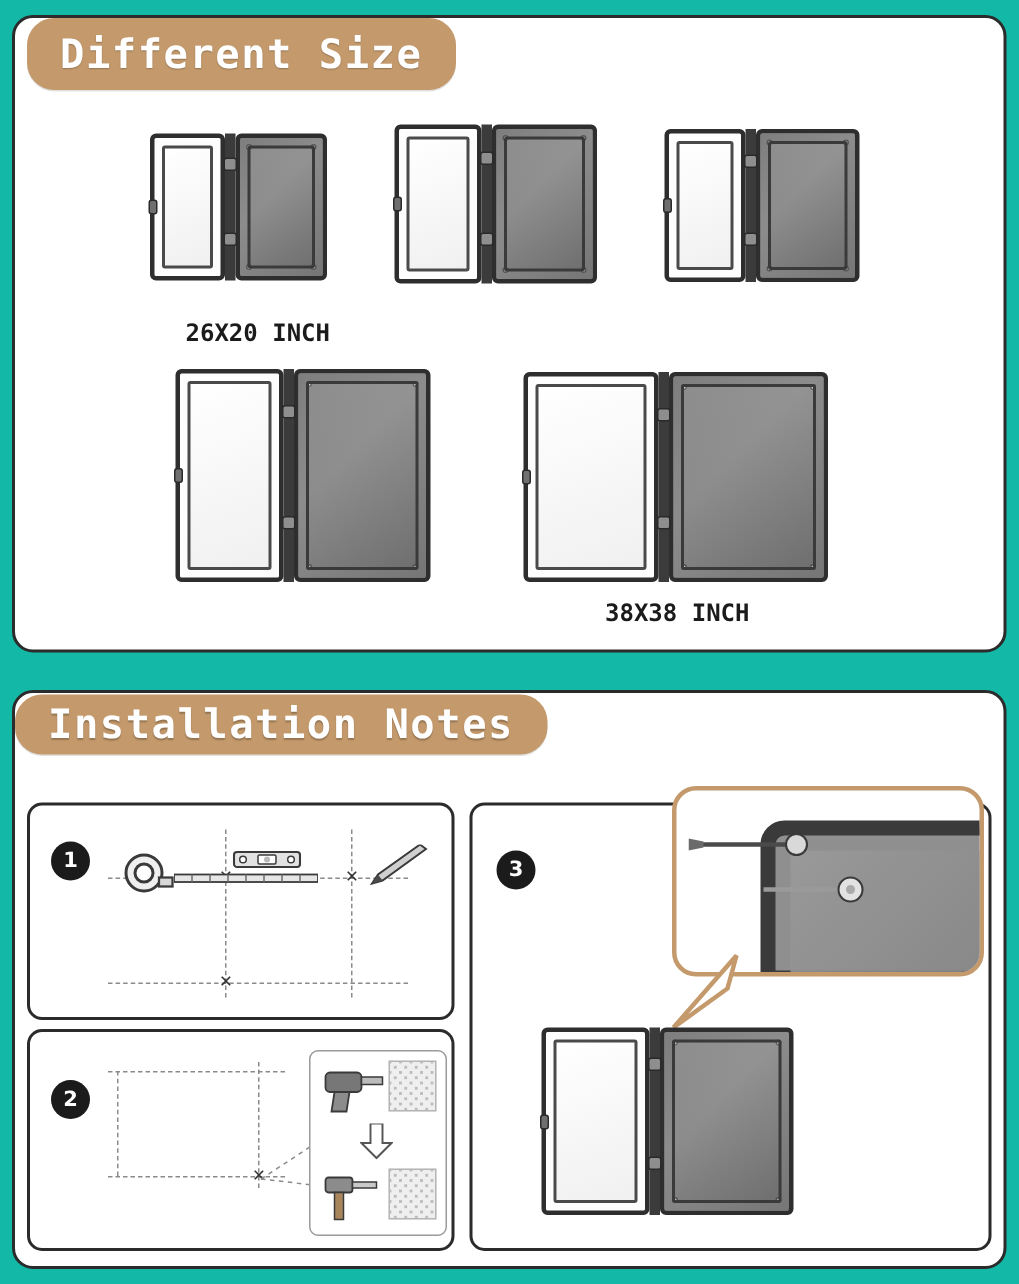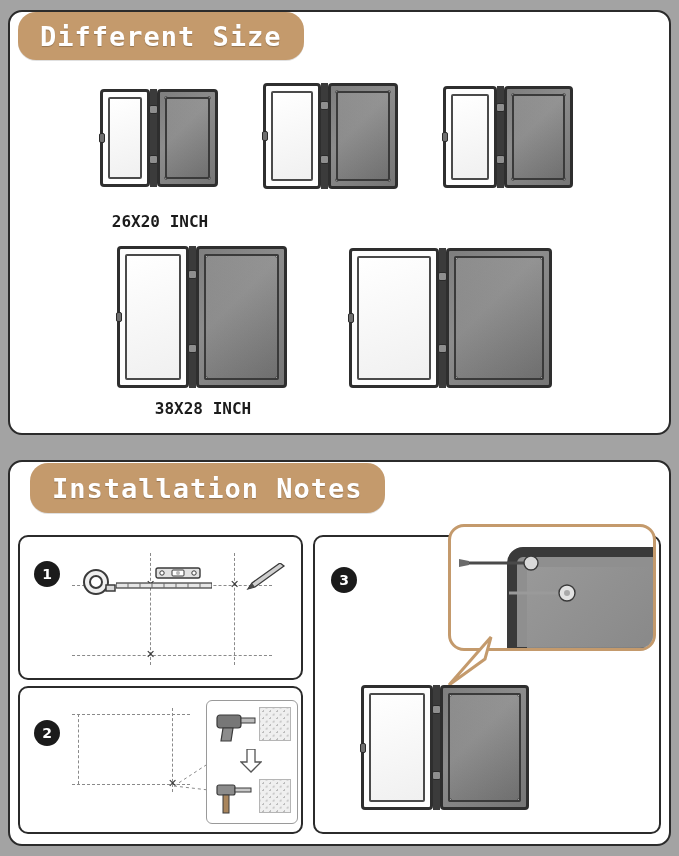--- a/index.html
+++ b/index.html
@@ -6,21 +6,21 @@
   html, body {
     margin: 0; padding: 0;
     width: 679px; height: 856px;
     background: #ffffff;
     font-family: "Liberation Sans", sans-serif;
   }
   .page {
     position: relative;
     width: 679px;
     height: 856px;
-    background: #a3a3a3;
+    background: #14b8a6;
     overflow: hidden;
   }
 
   
   .panel {
     position: absolute;
     border: 2px solid #2b2b2b;
     border-radius: 14px;
     background: #ffffff;
   }
@@ -41,21 +41,21 @@
   .title-pill span {
     font-family: "DejaVu Sans Mono", monospace;
     font-weight: bold;
     color: #ffffff;
     letter-spacing: 1px;
     white-space: nowrap;
     text-shadow: 0 1px 1px rgba(0,0,0,0.25);
   }
   #title-sizes { left: 18px; top: 12px; height: 48px; }
   #title-sizes span { font-size: 27px; }
-  #title-install { left: 30px; top: 463px; height: 50px; }
+  #title-install { left: 10px; top: 463px; height: 40px; }
   #title-install span { font-size: 27px; }
 
   
   .board {
     position: absolute;
     display: flex;
     align-items: stretch;
   }
   .leaf {
     position: relative;
@@ -222,21 +222,21 @@
     </div>
     <div class="leaf right" style="flex:1;">
       <div class="screws">
         <i style="left:4px; top:4px;"></i>
           <i style="right:4px; top:4px;"></i>
         <i style="left:4px; bottom:4px;"></i>
           <i style="right:4px; bottom:4px;"></i>
       </div>
     </div>
   </div>
-  <div class="size-label" style="left:100px; top:212px; width:120px;">26X20 INCH</div>
+  <div class="size-label" style="left:100px; top:212px; width:120px;text-align:right;">26X20 INCH</div>
 
   <div class="board" style="left:263px; top:83px; width:135px; height:106px;">
     <div class="leaf left" style="width:58px;">
       <div class="lock" style="left:-4px;"></div>
     </div>
     <div class="hinge">
       <i style="top:18px;"></i>
         <i style="top:72px;"></i>
     </div>
     <div class="leaf right" style="flex:1;">
@@ -277,39 +277,39 @@
     </div>
     <div class="leaf right" style="flex:1;">
       <div class="screws">
         <i style="left:5px; top:5px;"></i>
           <i style="right:5px; top:5px;"></i>
         <i style="left:5px; bottom:5px;"></i>
           <i style="right:5px; bottom:5px;"></i>
       </div>
     </div>
   </div>
-  <div class="size-label" style="left:117px; top:399px; width:172px;">38X28 INCH</div>
 
   <div class="board" style="left:349px; top:248px; width:203px; height:140px;">
     <div class="leaf left" style="width:90px;">
       <div class="lock" style="left:-4px;"></div>
     </div>
     <div class="hinge">
       <i style="top:24px;"></i>
         <i style="top:96px;"></i>
     </div>
     <div class="leaf right" style="flex:1;">
       <div class="screws">
         <i style="left:5px; top:5px;"></i>
           <i style="right:5px; top:5px;"></i>
         <i style="left:5px; bottom:5px;"></i>
           <i style="right:5px; bottom:5px;"></i>
       </div>
     </div>
   </div>
+  <div class="size-label" style="left:349px; top:399px; width:205px;">38X38 INCH</div>
 
   <div class="panel" id="panel-install"></div>
 
   <div class="title-pill" id="title-install">
     <span>Installation Notes</span>
   </div>
 
   <div class="sub-panel" id="step1-box">
     <div class="step-badge" style="left:14px; top:24px;">
       <span>1</span>

